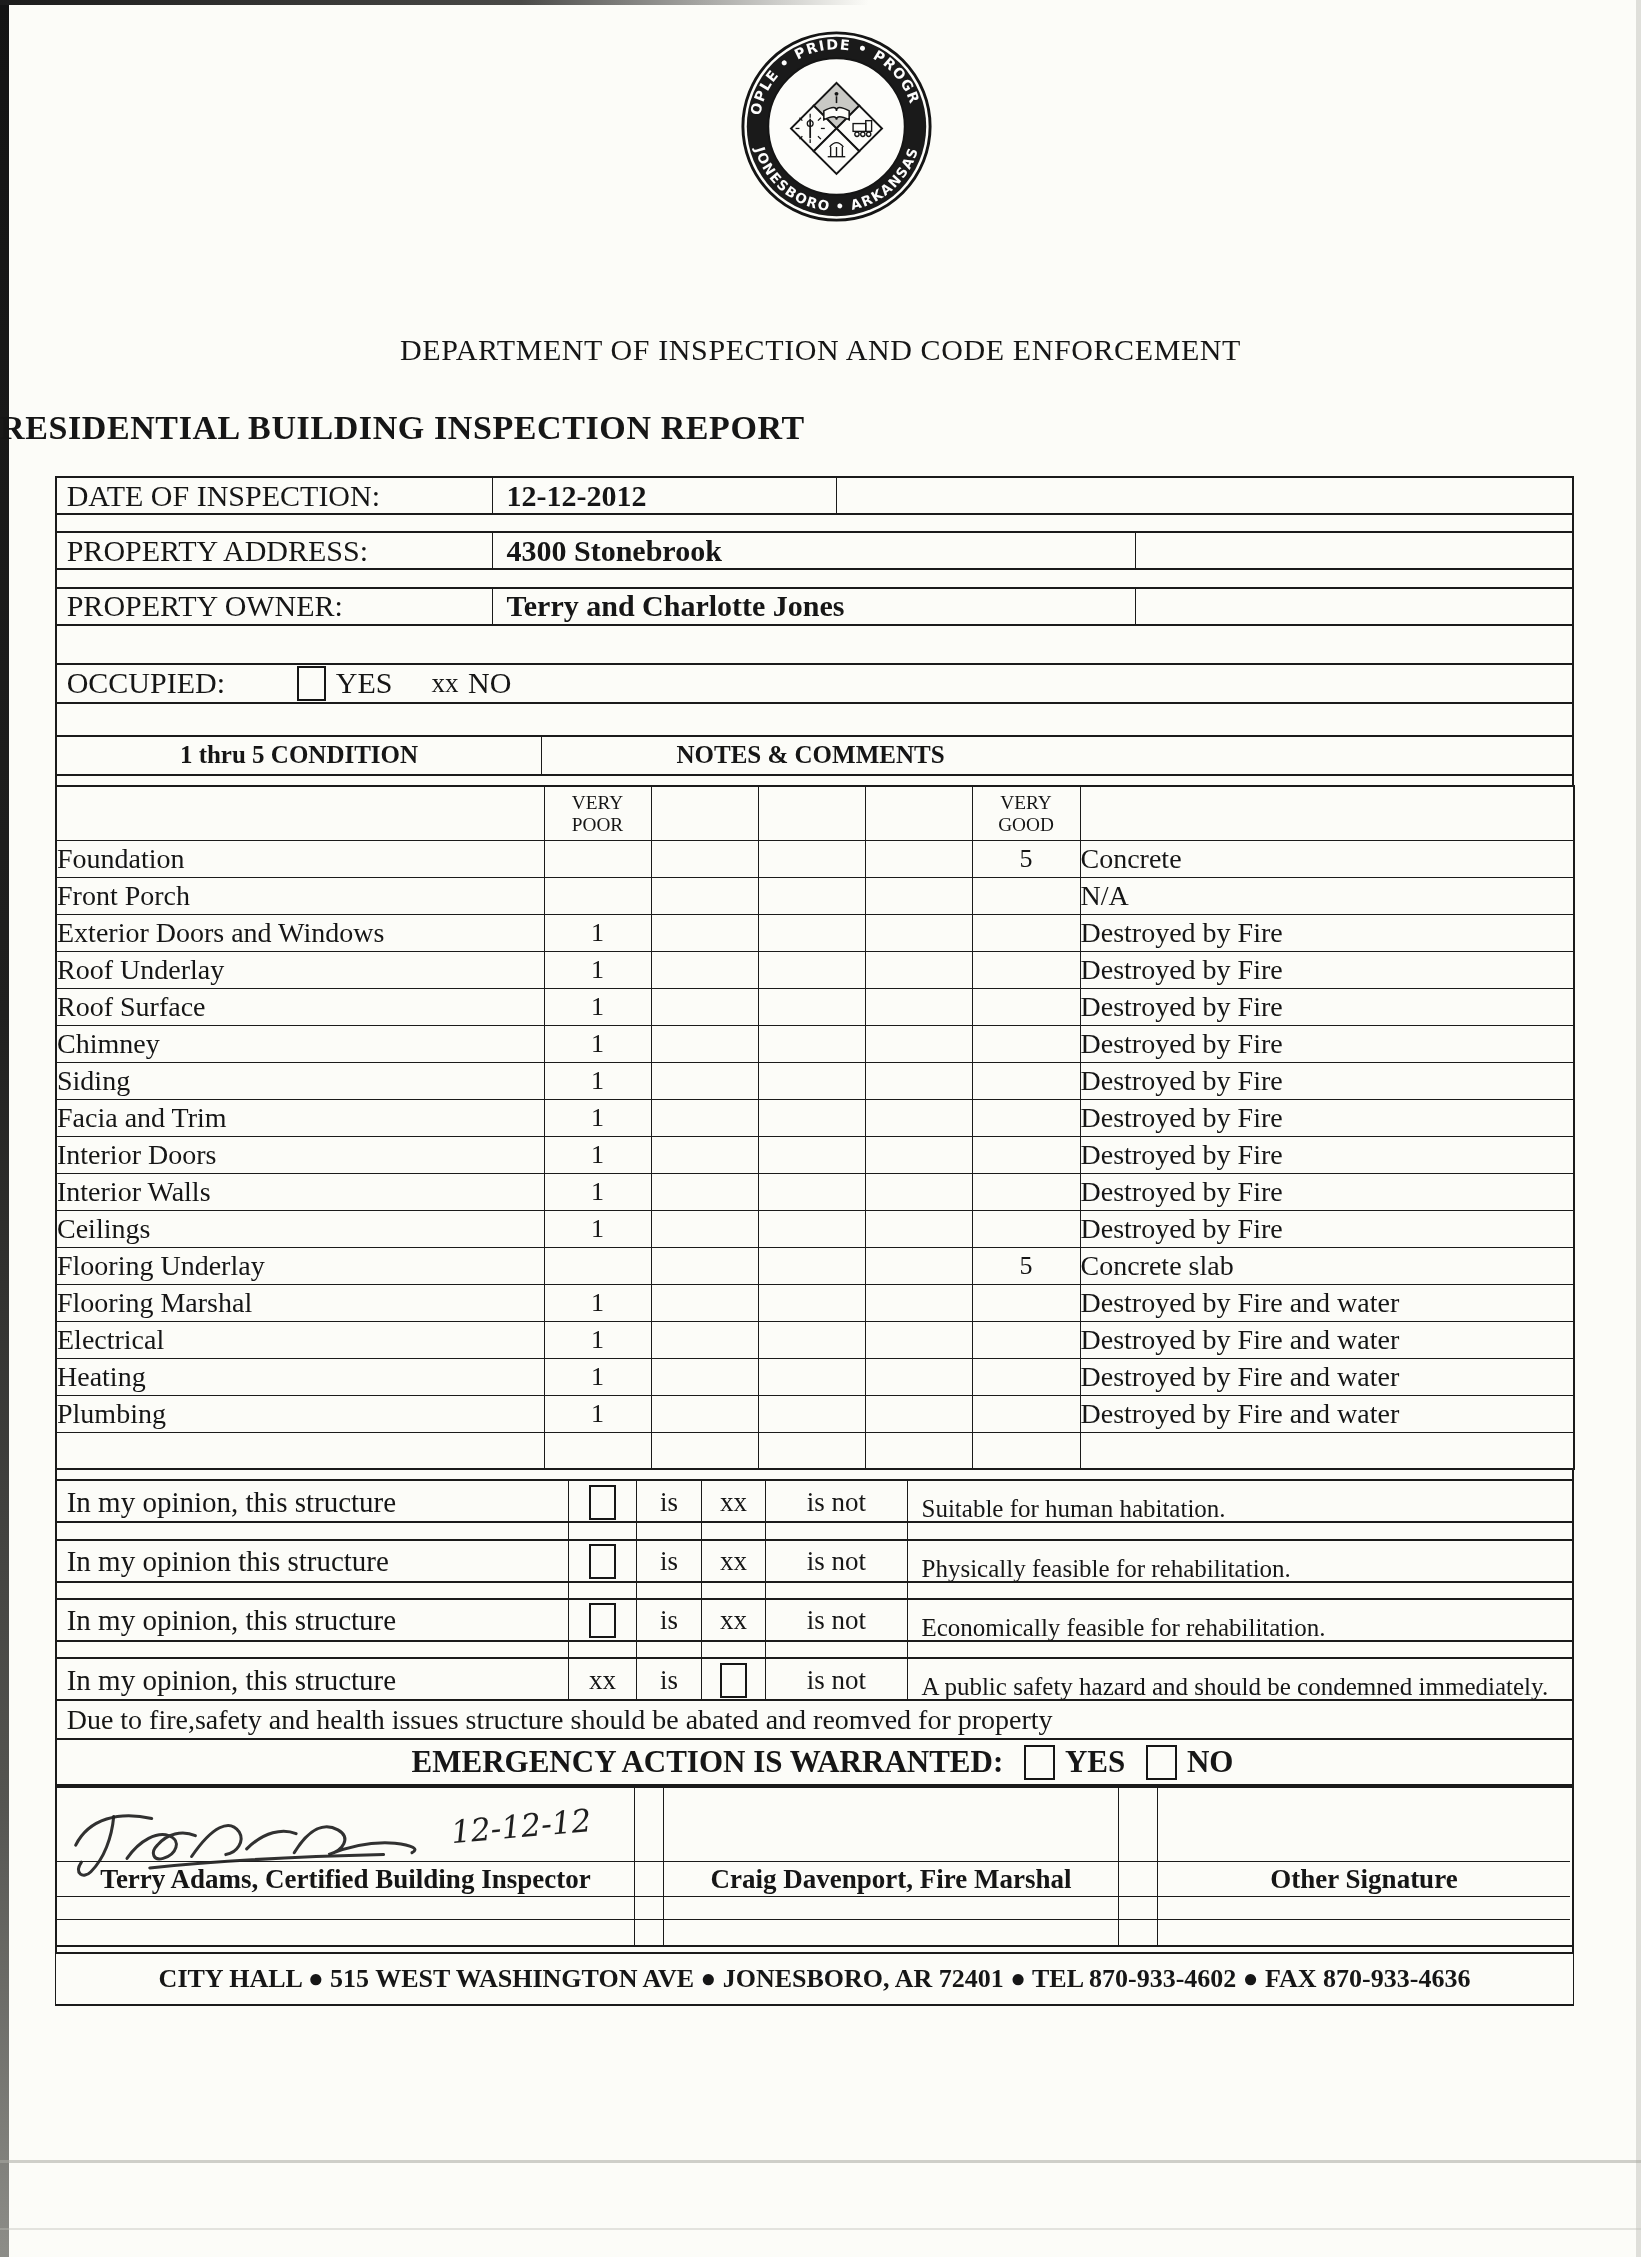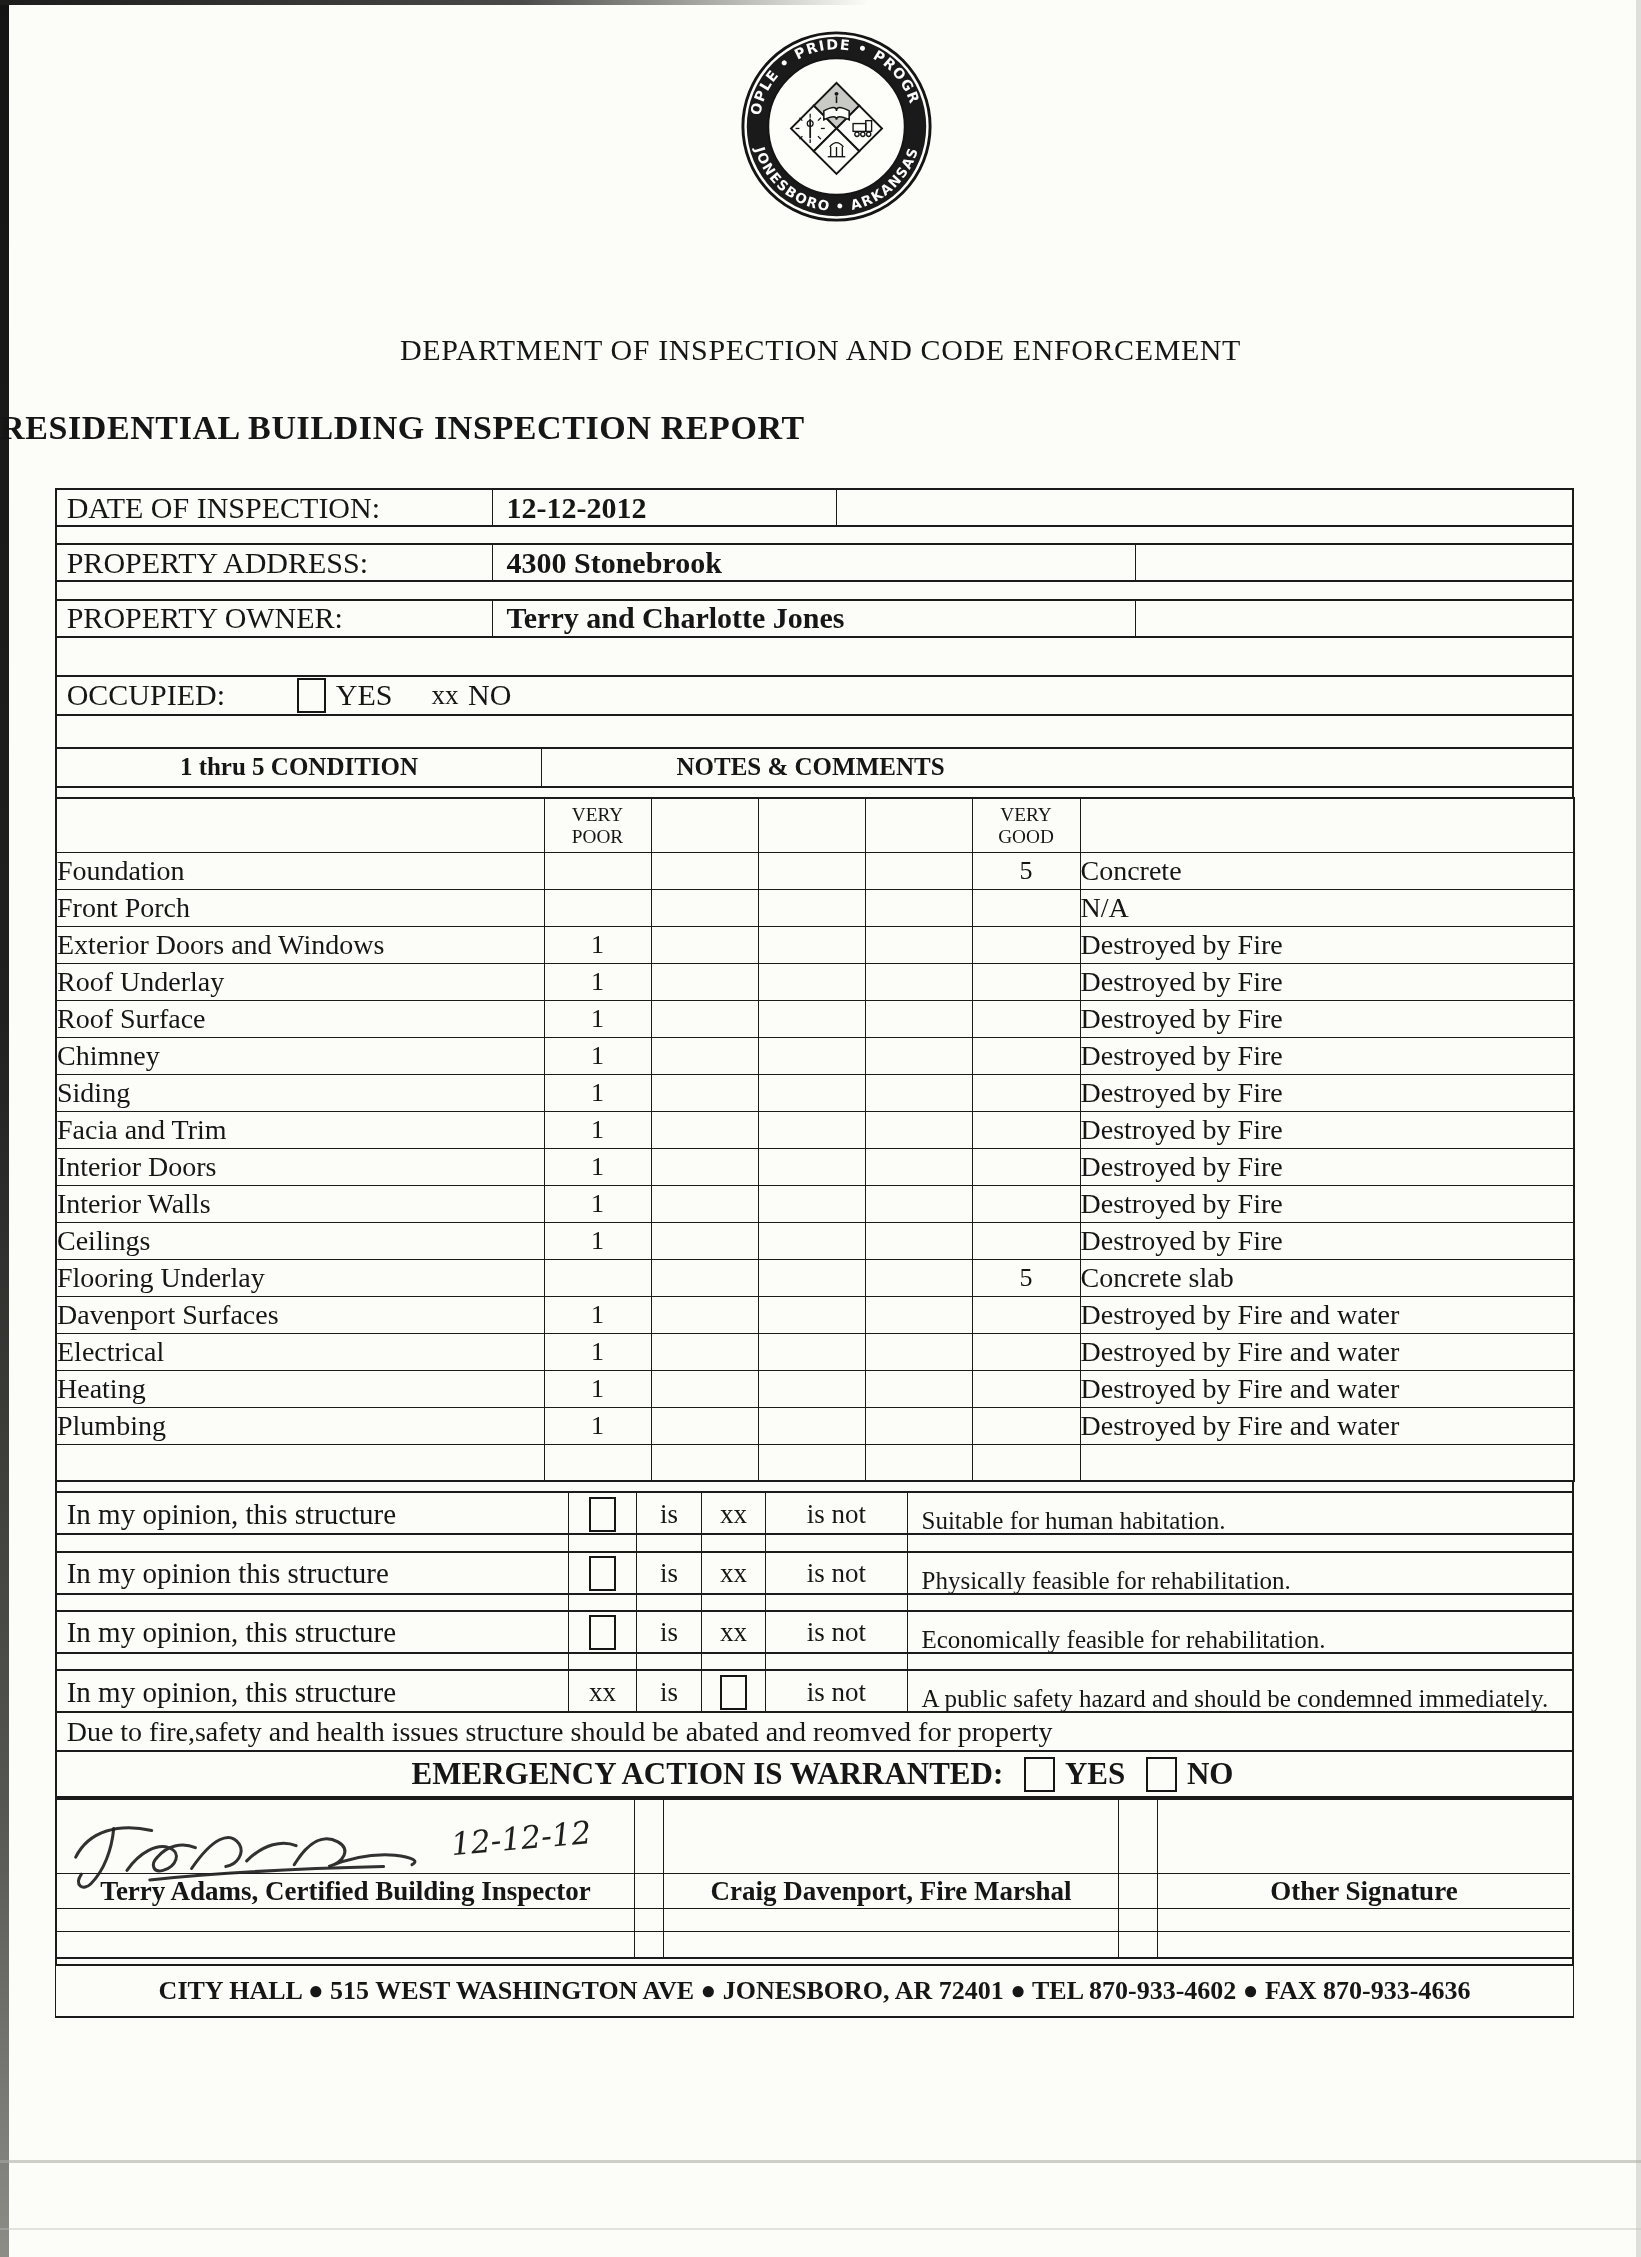--- a/index.html
+++ b/index.html
@@ -15,21 +15,21 @@
   .faint2{position:absolute;left:0;top:2228px;width:100%;height:1.9px;background:#bdbdb6;opacity:.4;}
 
   .seal{position:absolute;left:739px;top:29px;width:195px;height:195px;}
   .seal-txt{fill:#fdfdfd;font-family:"DejaVu Sans",sans-serif;font-weight:bold;letter-spacing:1.4px;}
 
   .dept-title{position:absolute;top:333px;left:0;width:100%;text-align:center;
     font-size:30px;letter-spacing:0.6px;}
   .report-title{position:absolute;top:409px;left:0;width:100%;text-align:left;
     font-size:34px;font-weight:bold;letter-spacing:0.6px;}
 
-  .form{position:absolute;left:55px;top:488px;width:1519px;}
+  .form{position:absolute;left:55px;top:476px;width:1519px;}
   .form *,.form{box-sizing:border-box;}
   .vstrip{border-left:2.9px solid #1b1b1b;border-right:2.9px solid #1b1b1b;}
   .h17{height:16.4px}.h38{height:37px}.h32{height:31px}.h10{height:9.7px}.h9{height:8.7px}.h5{height:4.8px}
 
   .frow{display:grid;height:39px;border:2.9px solid #1b1b1b;align-items:center;}
   .cols-a{grid-template-columns:436px 344px auto;}
   .cols-b{grid-template-columns:436px 643px auto;}
   .fcell{height:100%;display:flex;align-items:center;padding-left:9.7px;font-size:30px;white-space:nowrap;}
   .fdiv{border-right:1.9px solid #1b1b1b;}
   .fval{font-weight:bold;padding-left:13.5px;}
@@ -303,21 +303,21 @@
           <tr>
             <td class="el-cell">Flooring Underlay</td>
             <td class="cond-cell"></td>
             <td class="cond-cell"></td>
             <td class="cond-cell"></td>
             <td class="cond-cell"></td>
             <td class="cond-cell">5</td>
             <td class="notes-cell">Concrete slab</td>
           </tr>
           <tr>
-            <td class="el-cell">Davenport Surfaces</td>
+            <td class="el-cell">Flooring Marshal</td>
             <td class="cond-cell">1</td>
             <td class="cond-cell"></td>
             <td class="cond-cell"></td>
             <td class="cond-cell"></td>
             <td class="cond-cell"></td>
             <td class="notes-cell">Destroyed by Fire and water</td>
           </tr>
           <tr>
             <td class="el-cell">Electrical</td>
             <td class="cond-cell">1</td>

